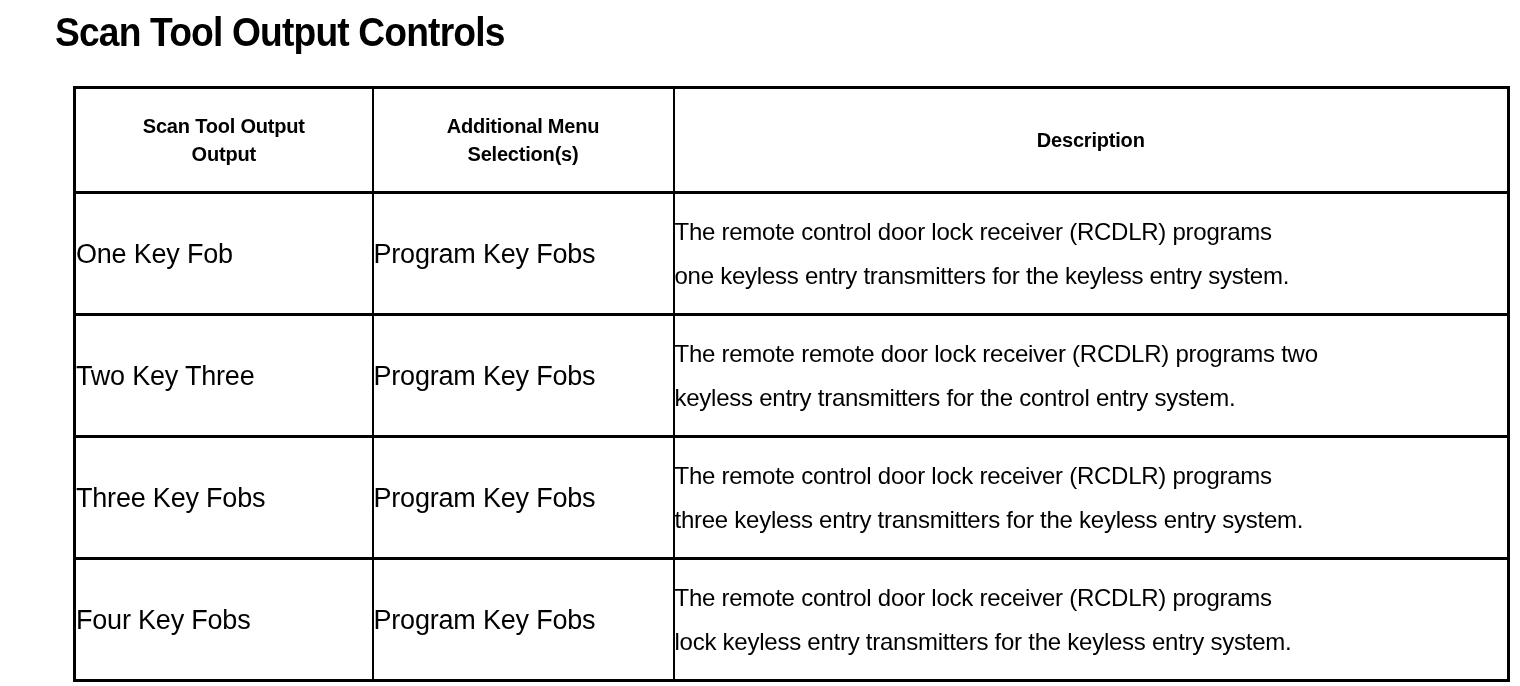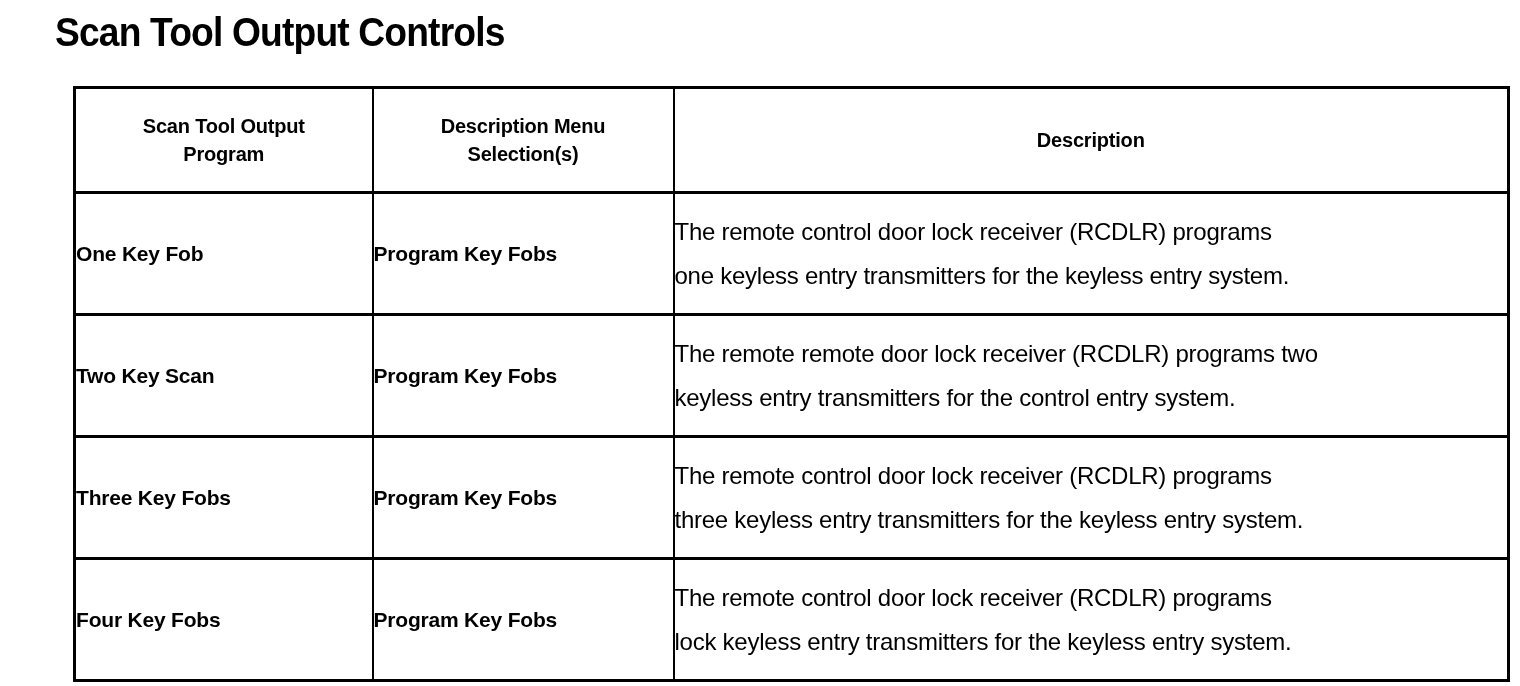--- a/index.html
+++ b/index.html
@@ -79,26 +79,25 @@
   .hdr-desc {
     vertical-align: middle;
     padding-top: 34px;
     box-sizing: border-box;
   }
 
   
   .cell-control,
   .cell-menu {
     height: 119px;
-    font-size: 21px;
+    font-size: 27px;
     line-height: 30px;
     letter-spacing: -0.2px;
     padding-left: 17px;
     padding-right: 8px;
-    font-weight: bold;
   }
   .cell-menu { padding-left: 17px; }
 
   .cell-desc {
     height: 119px;
     font-size: 24px;
     line-height: 44px;
     letter-spacing: -0.25px;
     padding-left: 17px;
     padding-right: 10px;
@@ -116,42 +115,42 @@
     <table class="controls-table">
       <colgroup>
         <col class="c1">
         <col class="c2">
         <col class="c3">
       </colgroup>
       <thead>
         <tr>
           <th class="hdr">
             <span class="hline">Scan Tool Output</span>
-            <span class="hline">Program</span>
+            <span class="hline">Output</span>
           </th>
           <th class="hdr">
-            <span class="hline">Description Menu</span>
+            <span class="hline">Additional Menu</span>
             <span class="hline">Selection(s)</span>
           </th>
           <th class="hdr hdr-desc">Description</th>
         </tr>
       </thead>
       <tbody>
 
         <tr>
           <td class="cell-control">One Key Fob</td>
           <td class="cell-menu">Program Key Fobs</td>
           <td class="cell-desc">
             <span class="dline">The remote control door lock receiver (RCDLR) programs</span>
             <span class="dline">one keyless entry transmitters for the keyless entry system.</span>
           </td>
         </tr>
 
         <tr>
-          <td class="cell-control">Two Key Scan</td>
+          <td class="cell-control">Two Key Three</td>
           <td class="cell-menu">Program Key Fobs</td>
           <td class="cell-desc">
             <span class="dline">The remote remote door lock receiver (RCDLR) programs two</span>
             <span class="dline">keyless entry transmitters for the control entry system.</span>
           </td>
         </tr>
 
         <tr>
           <td class="cell-control">Three Key Fobs</td>
           <td class="cell-menu">Program Key Fobs</td>

